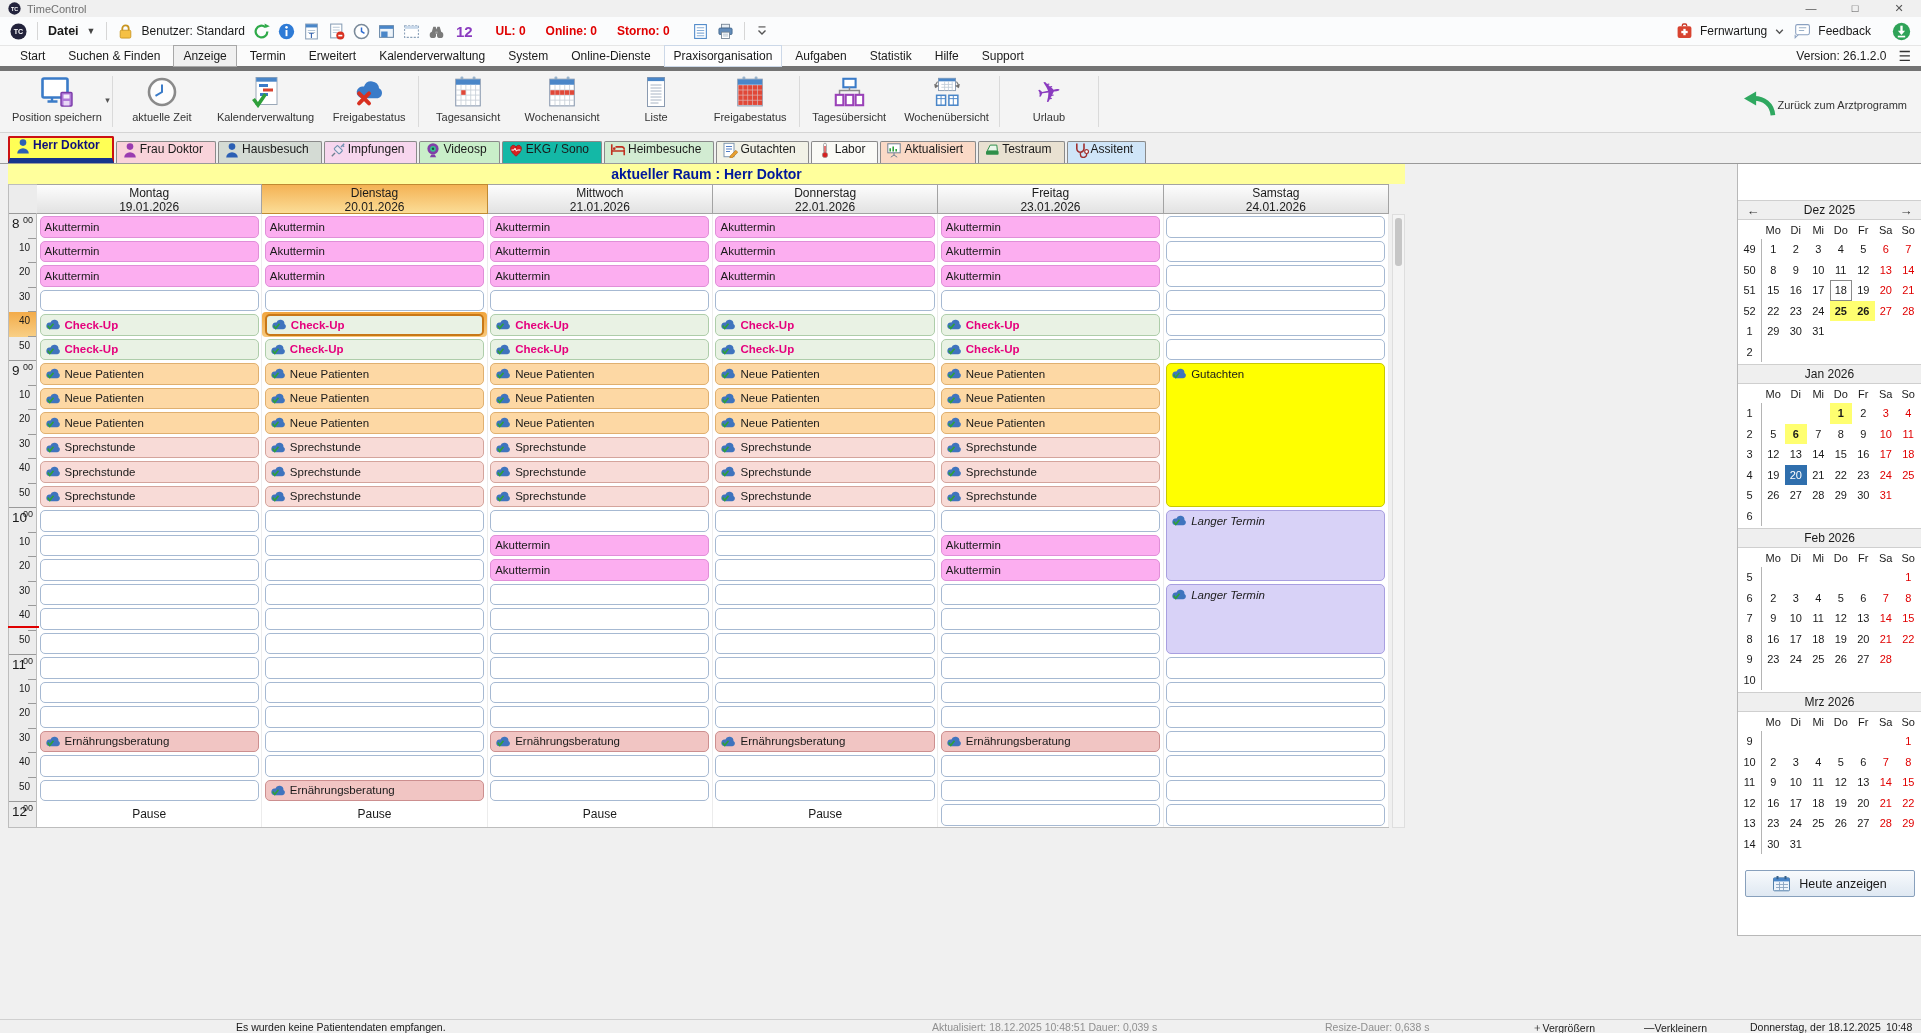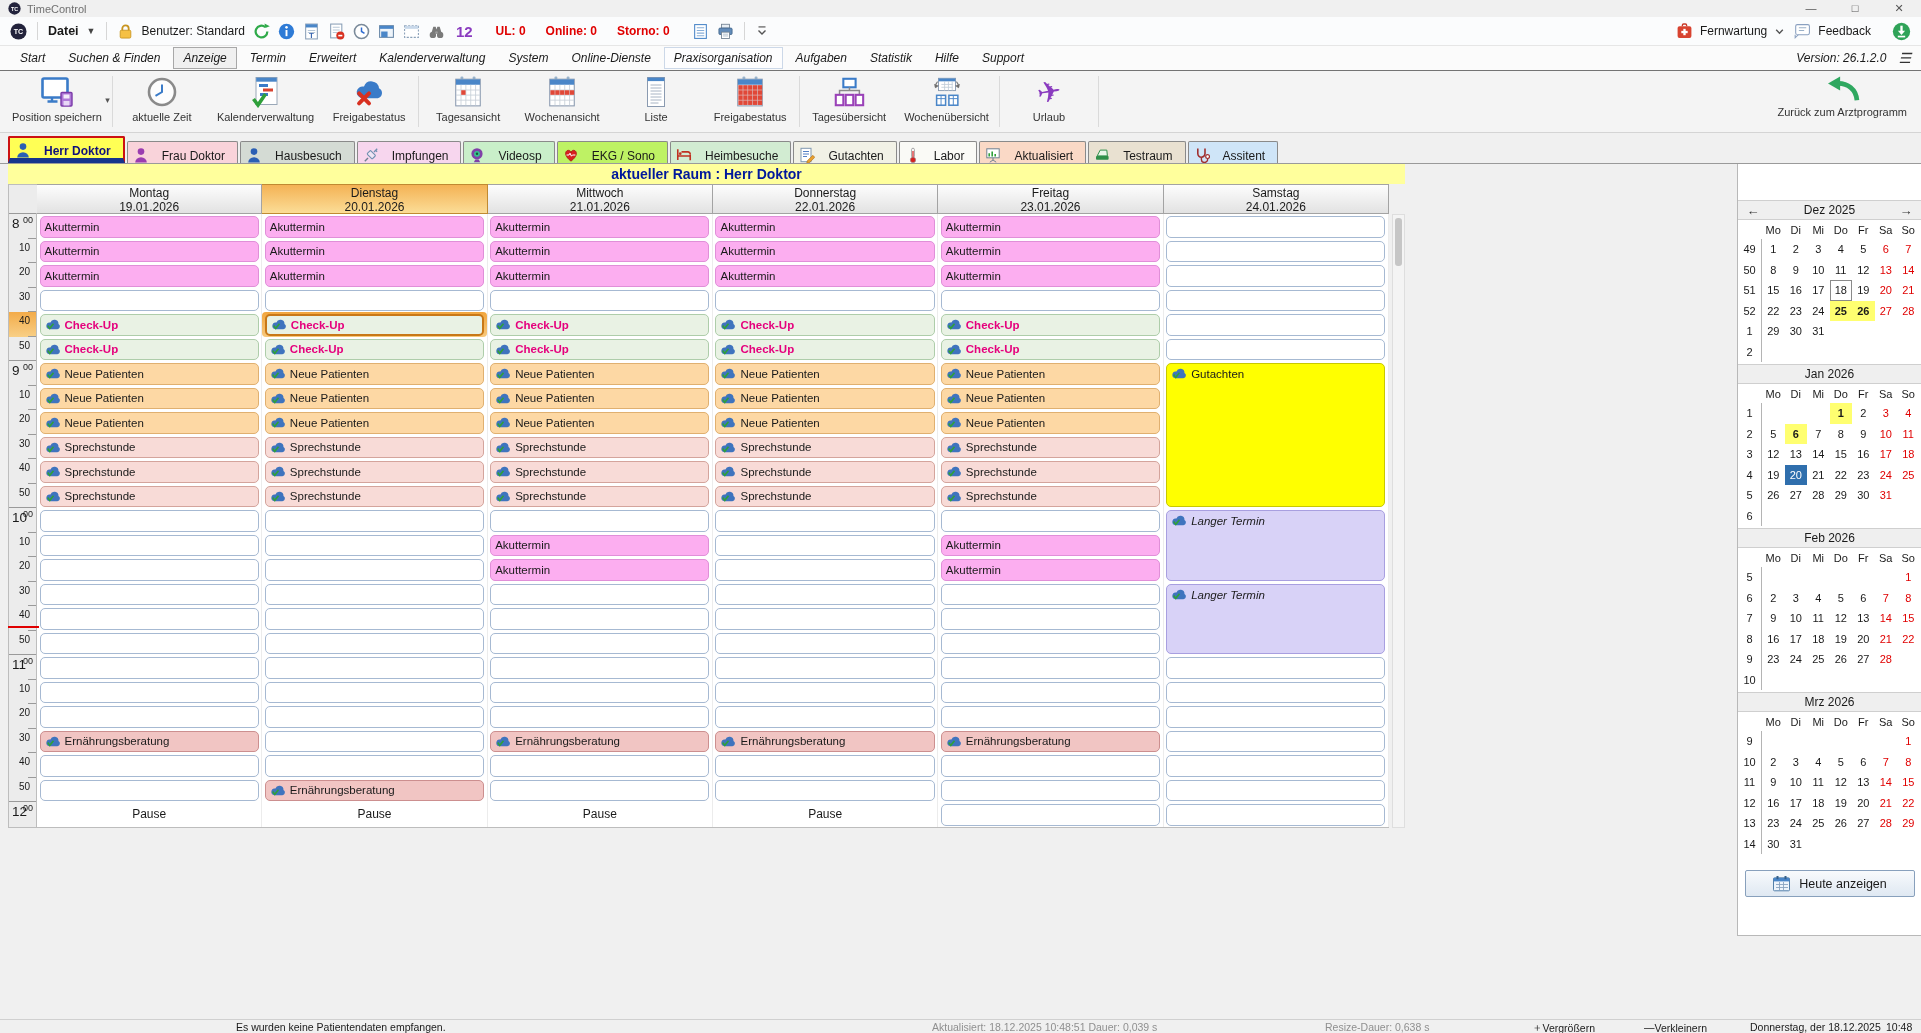--- a/index.html
+++ b/index.html
@@ -26,45 +26,45 @@
   .tsep { width:1px; height:18px; background:#d6d6d6; margin:0 2px; flex:none; }
   .file-label { font-weight:bold; font-size:12.5px; }
   .chev-glyph { font-size:9px; color:#444; }
   .user-label { font-size:12px; }
   .badge-12 { color:#8a3bbf; font-weight:bold; font-size:15px; padding:0 3px; }
   .red-counter { color:#e00000; font-weight:bold; font-size:12px; margin-left:12px; }
   .toolbar-right { margin-left:auto; display:flex; align-items:center; gap:7px; }
   .tb-label { font-size:12px; }
 
   
-  .menubar { height:25px; background:#fbfbfb; border-bottom:1px solid #737373; display:flex; align-items:center; padding:0 10px;font-style:italic; }
+  .menubar { height:25px; background:#fbfbfb; border-bottom:5px solid #737373; display:flex; align-items:center; padding:0 10px; }
   .menu-items { display:flex; align-items:center; }
   .menu-item { padding:3px 9px; margin-right:3px; font-size:12px; border:1px solid transparent; white-space:nowrap; }
   .menu-item.active { background:#f0f0f0; border-color:#a8a8a8; }
   .menu-item.highlight { background:#fdfdfe; border-color:#ccd8e8; }
   .menu-right { margin-left:auto; display:flex; align-items:center; gap:12px; font-size:12px; }
   .hamburger { font-size:14px; color:#333; }
 
   
   .ribbon { height:62px; background:#f4f4f4; border-bottom:1px solid #d4d4d4; display:flex; align-items:stretch; padding-left:4px; }
   .ribbon-group { display:flex; }
   .rsep { width:1px; background:#dadada; margin:5px 2px; }
   .ribbon-btn { min-width:94px; padding:3px 8px 0; display:flex; flex-direction:column; align-items:center; position:relative; }
   .ribbon-btn .ricon { height:36px; display:flex; align-items:center; justify-content:center; }
   .ribbon-btn .ricon svg { width:34px; height:32px; }
   .ribbon-btn .rlabel { font-size:11px; color:#333; margin-top:1px; white-space:nowrap; }
   .ribbon-btn .chev { position:absolute; right:0px; top:24px; font-size:9px; color:#555; }
   .plane-glyph { font-size:29px; color:#8a3bbf; display:inline-block; transform:rotate(-10deg); line-height:30px; }
-  .ribbon-back { margin-left:auto; display:flex; flex-direction:column; align-items:center; padding:4px 14px 0;text-align:center; }
+  .ribbon-back { margin-left:auto; display:flex; flex-direction:row; align-items:center; padding:4px 14px 0;text-align:center; }
   .ribbon-back .ricon svg { width:38px; height:28px; }
   .ribbon-back .rlabel { font-size:11px; color:#333; margin-top:3px; white-space:nowrap; }
 
   
   .tabbar { height:31px; background:#f0f0f0; border-bottom:1px solid #9a9a9a; display:flex; align-items:flex-end; padding-left:8px; }
-  .rtab { display:flex; align-items:flex-end; gap:13px; height:22px; padding:0 12px 0 5px; margin-right:2px;
+  .rtab { display:flex; align-items:flex-start; gap:2px; height:22px; padding:0 12px 0 5px; margin-right:2px;
           border:1px solid #8a8a8a; border-bottom:none; border-radius:2px 2px 0 0; font-size:12px; white-space:nowrap; }
   .rtab .tabicon { width:16px; height:16px; }
   .rtab .tabicon svg { width:100%; height:100%; }
   .rtab.active { height:27px; border:2px solid #cc1111; border-bottom:5px solid #16348c; font-weight:bold; color:#10107c; }
 
   
   .banner { position:absolute; left:8px; top:164px; width:1397px; height:20px; background:#ffff9c;
             text-align:center; font-size:14px; font-weight:bold; color:#00189c; line-height:20px; }
 
   
@@ -535,21 +535,21 @@
       <span class="tabicon">
         <svg viewBox="0 0 16 16">
           <circle cx="8" cy="6.8" r="5.6" fill="#8040a8"></circle>
           <circle cx="8" cy="6.8" r="2.9" fill="#35c48e"></circle>
           <circle cx="8" cy="6.8" r="1.2" fill="#18543c"></circle>
           <path d="M4.8 15.3h6.4l-1.5-2.9h-3.4z" fill="#8040a8"></path>
         </svg>
       </span>
       <span>Videosp</span>
     </div>
-    <div class="rtab" style="background: #bef264;">
+    <div class="rtab" style="background: #14b8a6;">
       <span class="tabicon">
         <svg viewBox="0 0 16 16">
           <path d="M8 14.2C2.2 9.8 1.4 5.6 3.9 3.8 6 2.4 8 4.2 8 5.6c0-1.4 2-3.2 4.1-1.8 2.5 1.8 1.7 6-4.1 10.4z" fill="#d82020" stroke="#a01010" stroke-width="0.7"></path>
           <path d="M3.5 8h2.5l1-1.8 1.4 3 1-1.2h3" fill="none" stroke="#fff" stroke-width="1"></path>
         </svg>
       </span>
       <span>EKG / Sono</span>
     </div>
     <div class="rtab" style="background: rgb(210, 236, 210);">
       <span class="tabicon">

